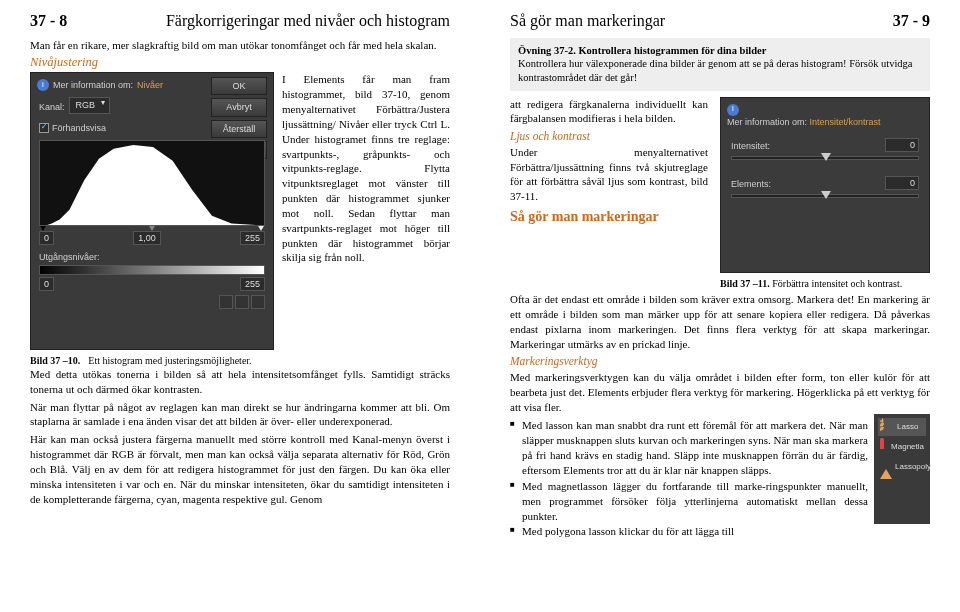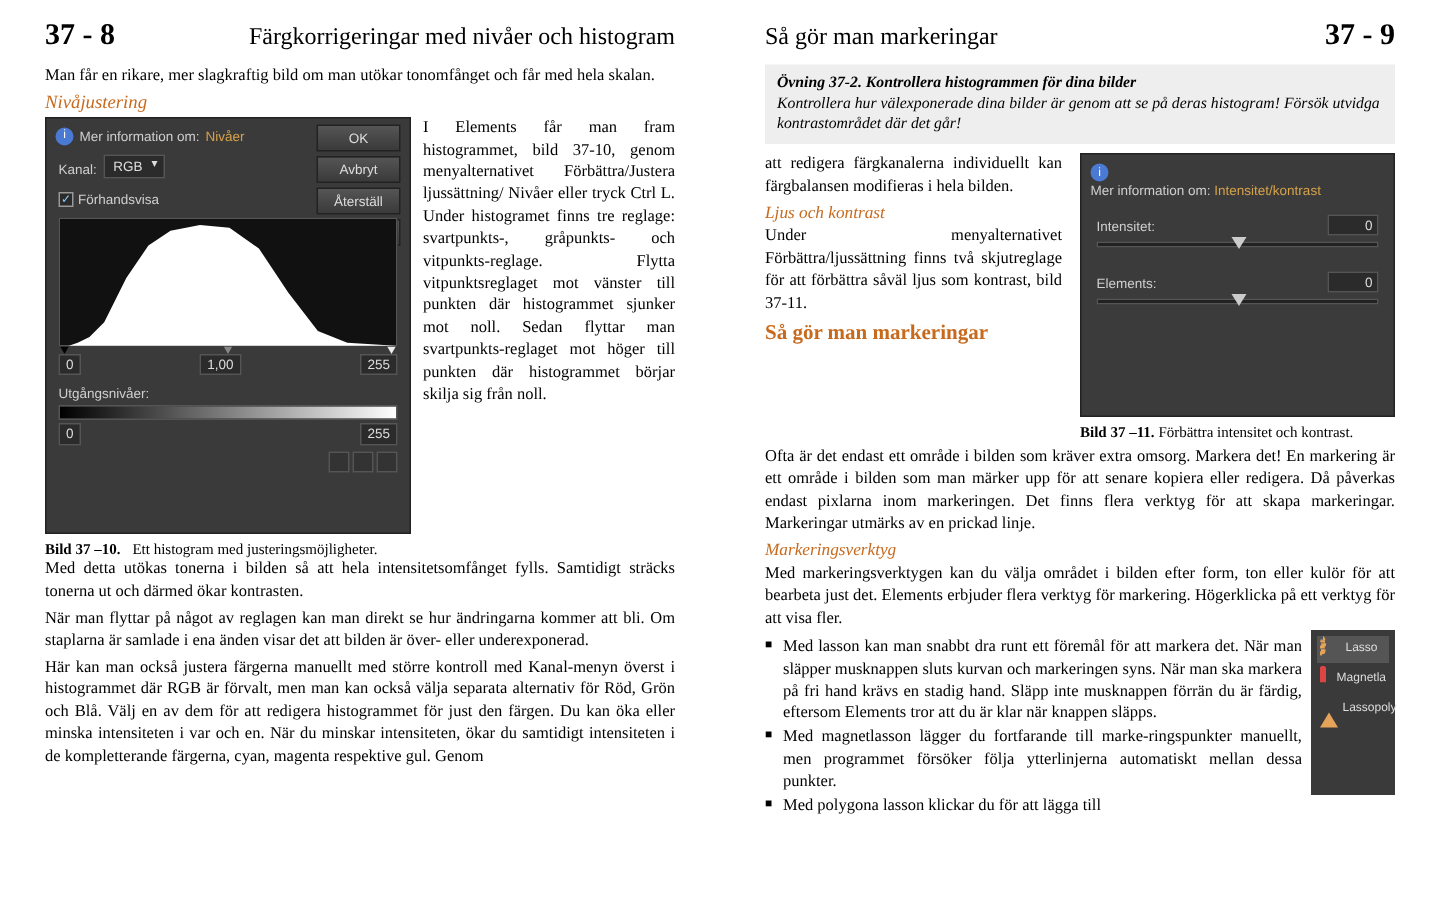--- a/index.html
+++ b/index.html
@@ -20,21 +20,21 @@
     position: relative;
   }
   .page-right { padding: 10px 30px 10px 30px; }
   .header-row {
     display: flex;
     justify-content: space-between;
     align-items: baseline;
     font-size: 11px;
     margin-bottom: 6px;
   }
-  .pagenum { font-weight: bold; font-size: 20px; }
+  .pagenum { font-weight: bold; font-size: 16px; }
   .chapter { font-size: 16px; }
   .subhead { color: #c76a1e; font-style: italic; font-size: 12.5px; margin: 2px 0 1px; }
   .subhead2 { color: #c76a1e; font-style: italic; font-size: 11.5px; margin: 3px 0 0; }
   p { text-align: justify; }
   .twocol { overflow: hidden; }
   .left-col { float: left; width: 244px; margin-right: 8px; }
   .right-col { font-size: 11px; text-align: justify; }
 
   
   .levels-box {
@@ -71,21 +71,21 @@
   .grad{margin:2px 8px 0;height:10px;background:linear-gradient(90deg,#000,#fff);border:1px solid #555;}
   .eyedrops{position:absolute;right:8px;bottom:40px;display:flex;gap:2px;}
   .ed{width:14px;height:14px;border:1px solid #555;background:#333;}
   .caption { font-size:10px; display:flex;gap:8px; margin-top:4px;text-align:right;}
   .caption b{font-weight:bold;}
 
   
   .right-page-body { display:flex; gap:12px; }
   .rcol-l { width: 206px; }
   .rcol-r { flex:1; }
-  .ex-box { background:#eee; padding:6px 8px; font-size:10.5px; line-height:1.3; margin-bottom:6px;font-style:italic;}
+  .ex-box { background:#eee; padding:6px 8px; font-size:10.5px; line-height:1.3; margin-bottom:6px;}
   .ex-box .ex-title{font-weight:bold;}
   .ikon-panel{
     background:#3b3b3b;border:1px solid #222;width:210px;height:176px;
     font-family:Tahoma,sans-serif;font-size:9px;color:#cfcfcf;position:relative;
   }
   .ikon-panel .info-row{padding:6px;}
   .slider-row{padding:6px 10px;}
   .slider-row .lab{display:block;margin-bottom:4px;}
   .track{height:4px;background:#222;border:1px solid #555;position:relative;margin:3px 0 6px;}
   .knob{position:absolute;top:-4px;left:48%;width:0;height:0;border-left:5px solid transparent;border-right:5px solid transparent;border-top:8px solid #ccc;}

